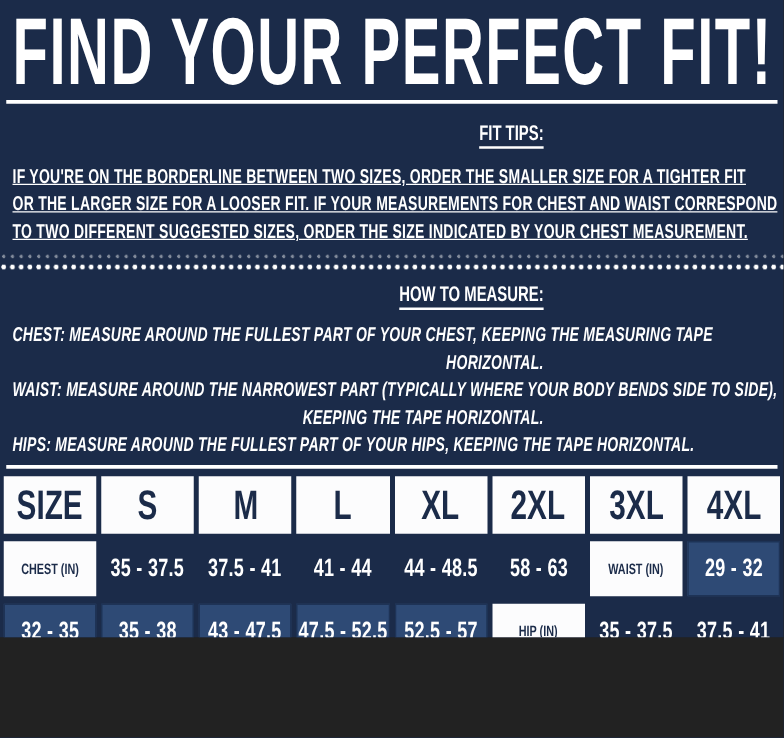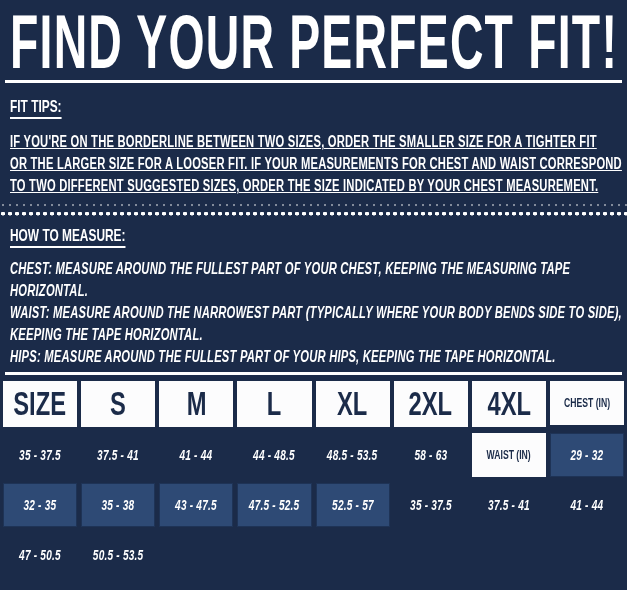--- a/index.html
+++ b/index.html
@@ -5,28 +5,29 @@
   :root{
     --bg:#1b2b49;
     --accent:#2e4a75;
     --fg:#ffffff;
     --cell-bg:#fcfcfd;
   }
   *{margin:0;padding:0;box-sizing:border-box;}
   html,body{background:#222;}
   .poster{
     position:relative;
-    width:627px;height:590px;
+    width:627px;height:510px;
     margin:0 auto;
     background:var(--bg);
     color:var(--fg);
     font-family:"Liberation Sans","DejaVu Sans",sans-serif;
     font-weight:700;
     overflow:hidden;
     padding:0 10px;
+    text-align:right;
   }
   
   .cond{
     display:block;
     white-space:nowrap;
     transform:scaleX(0.70);
     transform-origin:0 50%;
   }
   .title{
     margin-top:10px;
@@ -90,23 +91,22 @@
     font-size:33px;
   }
   .label-cell{
     height:44px;
     background:var(--cell-bg);
     color:var(--bg);
     font-size:12px;
   }
   .value-cell{
     height:44px;
-    font-size:14px;
+    font-size:20px;
     letter-spacing:.3px;
-    font-style:italic;
   }
   .value-cell.hl{
     background:var(--accent);
     box-shadow:inset 0 0 0 1px rgba(12,24,48,.45);
   }
 </style>
 </head>
 <body>
 
 <div class="poster">
@@ -153,42 +153,42 @@
     <div class="cell head-cell">
         <span class="cond">L</span>
       </div>
     <div class="cell head-cell">
         <span class="cond">XL</span>
       </div>
     <div class="cell head-cell">
         <span class="cond">2XL</span>
       </div>
     <div class="cell head-cell">
+        <span class="cond">3XL</span>
+      </div>
+    <div class="cell head-cell">
         <span class="cond">4XL</span>
       </div>
 
     <div class="cell label-cell">
         <span class="cond">CHEST (IN)</span>
       </div>
     <div class="cell value-cell">
         <span class="cond">35 - 37.5</span>
       </div>
     <div class="cell value-cell">
         <span class="cond">37.5 - 41</span>
       </div>
     <div class="cell value-cell">
         <span class="cond">41 - 44</span>
       </div>
     <div class="cell value-cell">
         <span class="cond">44 - 48.5</span>
       </div>
     <div class="cell value-cell">
-        <span class="cond">48.5 - 53.5</span>
-      </div>
-    <div class="cell value-cell">
         <span class="cond">58 - 63</span>
       </div>
 
     <div class="cell label-cell">
         <span class="cond">WAIST (IN)</span>
       </div>
     <div class="cell value-cell hl">
         <span class="cond">29 - 32</span>
       </div>
     <div class="cell value-cell hl">
@@ -200,20 +200,23 @@
     <div class="cell value-cell hl">
         <span class="cond">43 - 47.5</span>
       </div>
     <div class="cell value-cell hl">
         <span class="cond">47.5 - 52.5</span>
       </div>
     <div class="cell value-cell hl">
         <span class="cond">52.5 - 57</span>
       </div>
 
+    <div class="cell label-cell">
+        <span class="cond">HIP (IN)</span>
+      </div>
     <div class="cell value-cell">
         <span class="cond">35 - 37.5</span>
       </div>
     <div class="cell value-cell">
         <span class="cond">37.5 - 41</span>
       </div>
     <div class="cell value-cell">
         <span class="cond">41 - 44</span>
       </div>
     <div class="cell value-cell">

